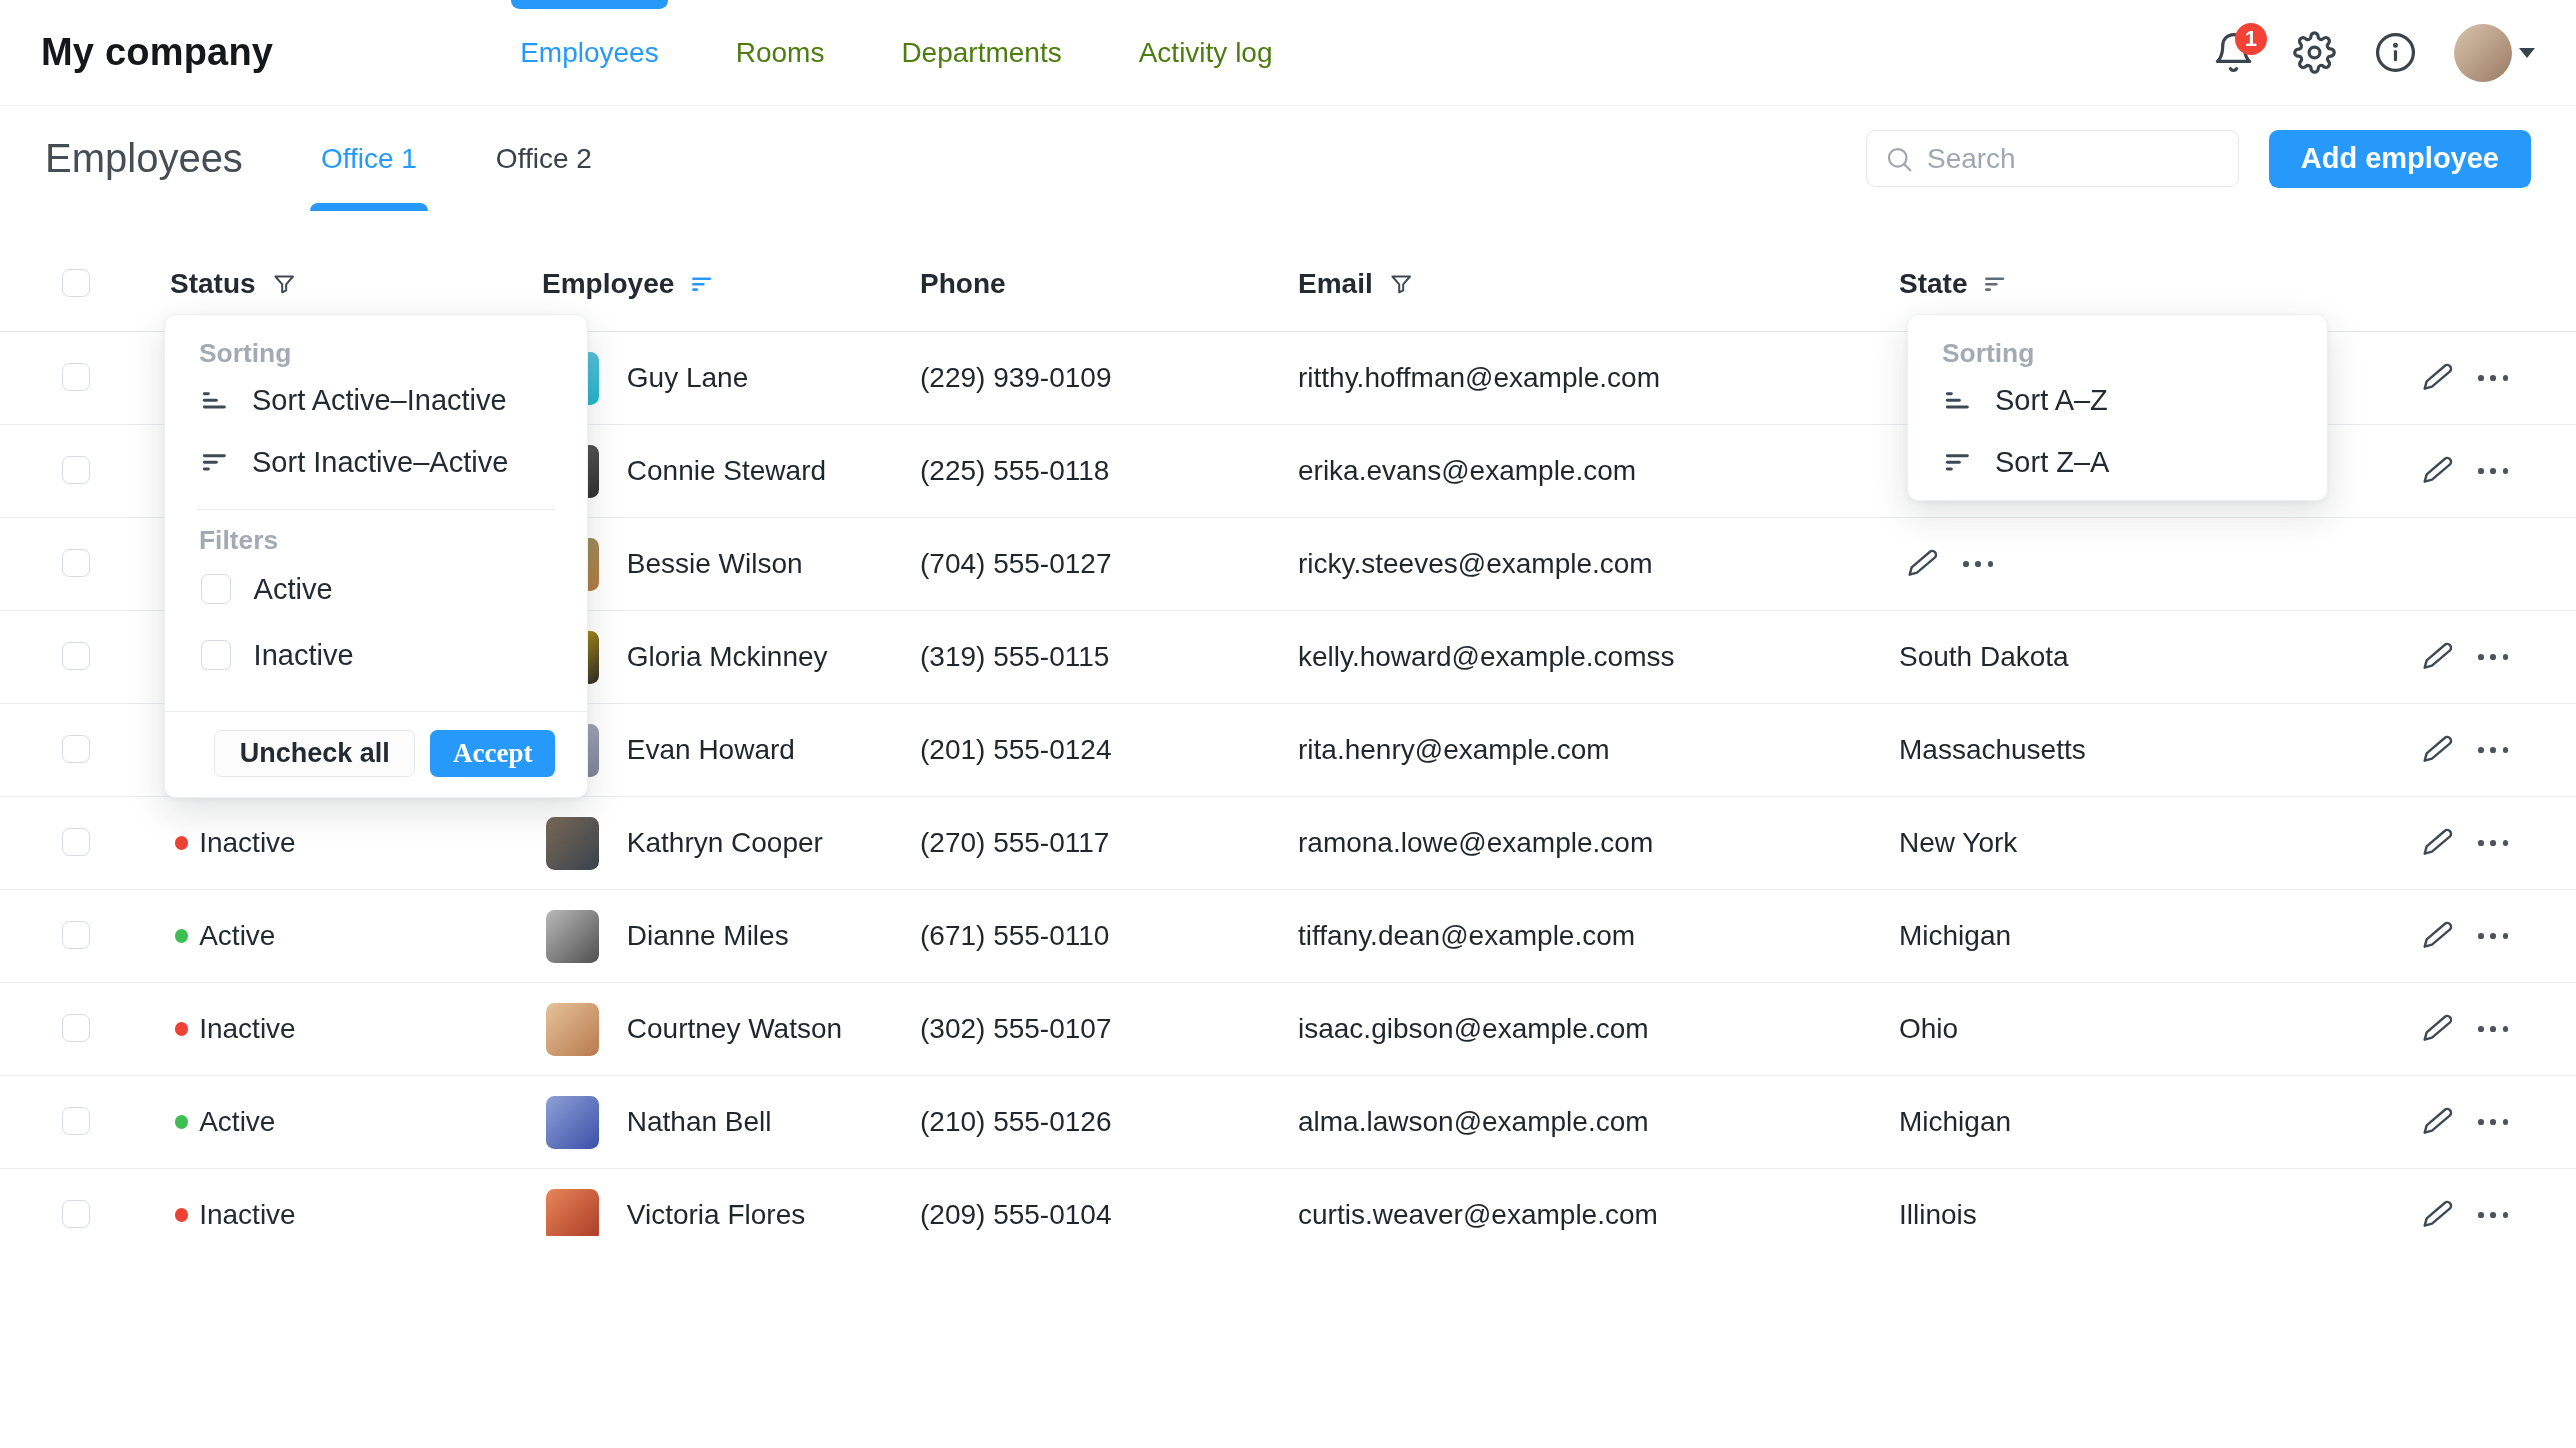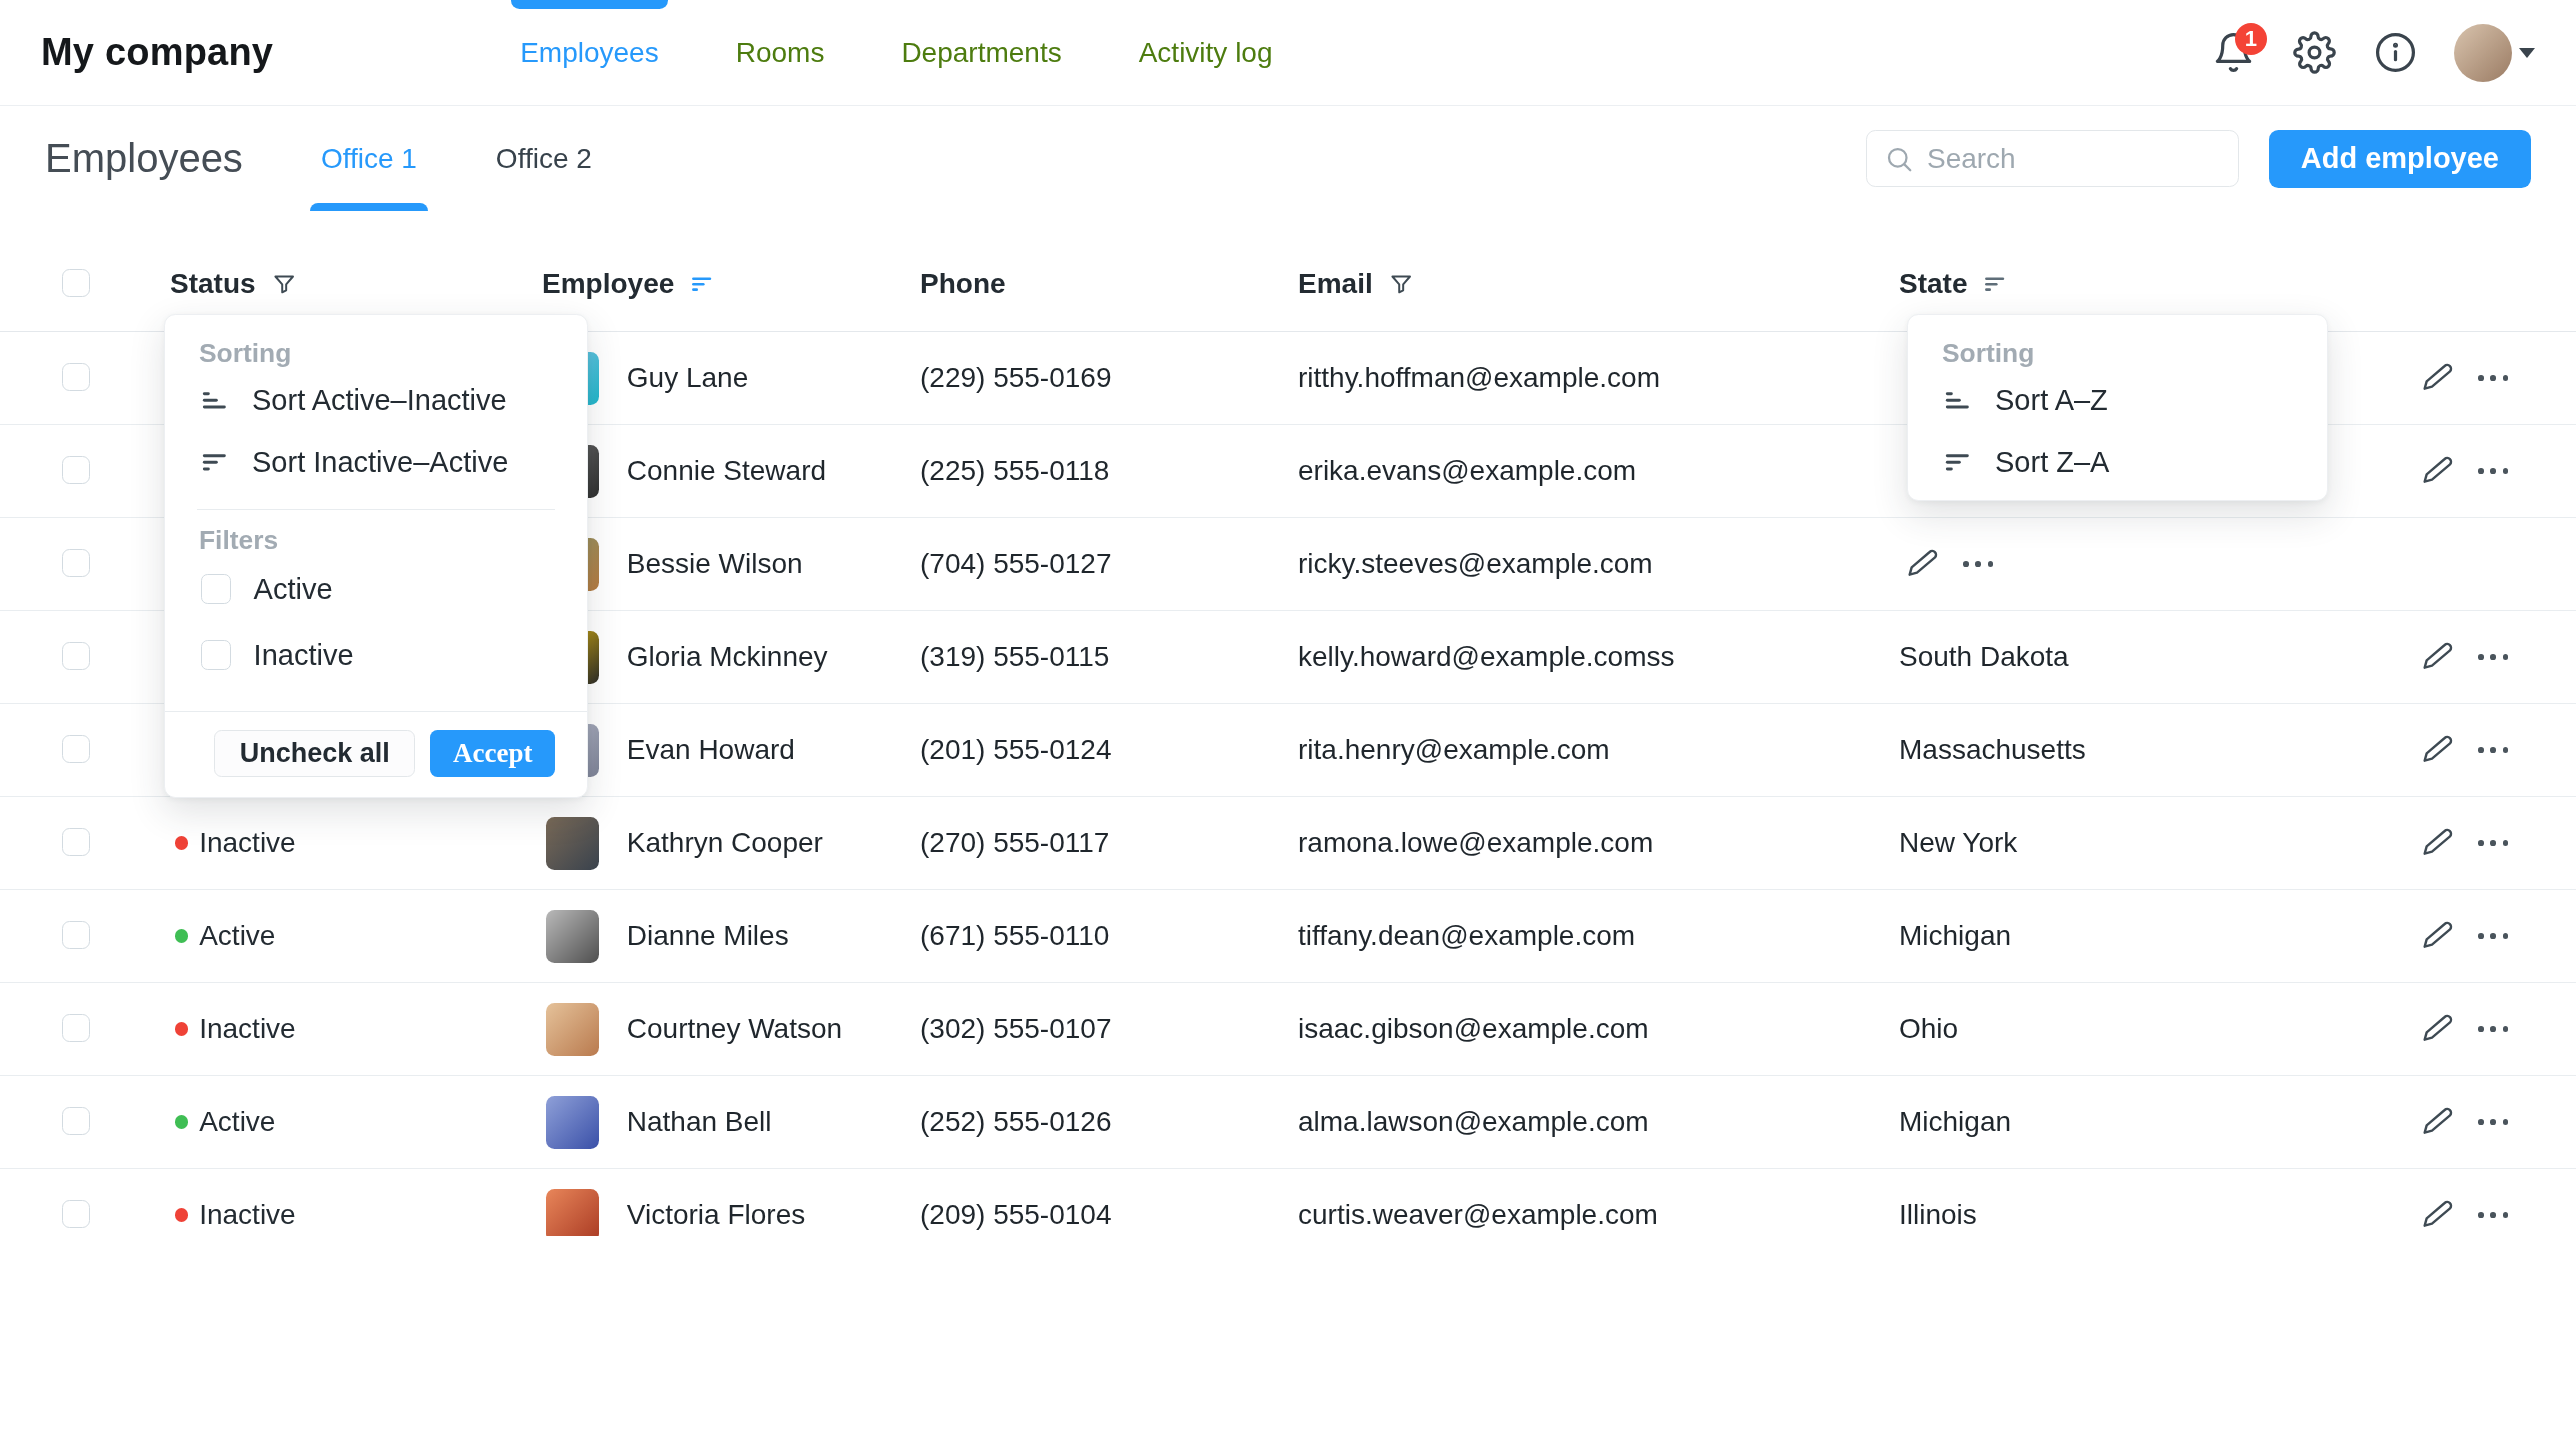--- a/index.html
+++ b/index.html
@@ -226,21 +226,21 @@
     <div class="trow grid-row">
       <div><span class="checkbox"></span></div>
       <div class="c-status" style="visibility: hidden;">
         <span class="dot"></span>
         <span class="status-label"></span>
       </div>
       <div class="c-emp">
         <span class="avatar" style="background: linear-gradient(135deg, rgb(127, 199, 232), rgb(31, 181, 201));"></span>
         <span class="emp-name">Guy Lane</span>
       </div>
-      <div class="c-phone">(229) 555-0169</div>
+      <div class="c-phone">(229) 939-0109</div>
       <div class="c-email">ritthy.hoffman@example.com</div>
       <div class="c-state"></div>
       <div class="c-actions">
         <span>
           <svg width="32" height="32" viewBox="0 0 24 24" fill="none" stroke="#3E4A53" stroke-width="1.8" stroke-linecap="round" stroke-linejoin="round">
             <path d="M17 3a2.83 2.83 0 0 1 4 4L7.5 18.5 2 20l1.5-5.5L17 3z"></path>
           </svg>
         </span>
         <span class="dots">
             <i></i>
@@ -441,21 +441,21 @@
     <div class="trow grid-row">
       <div><span class="checkbox"></span></div>
       <div class="c-status">
         <span class="dot" style="background: rgb(63, 190, 84);"></span>
         <span class="status-label">Active</span>
       </div>
       <div class="c-emp">
         <span class="avatar" style="background: linear-gradient(135deg, rgb(143, 160, 216), rgb(58, 80, 168));"></span>
         <span class="emp-name">Nathan Bell</span>
       </div>
-      <div class="c-phone">(252) 555-0126</div>
+      <div class="c-phone">(210) 555-0126</div>
       <div class="c-email">alma.lawson@example.com</div>
       <div class="c-state">Michigan</div>
       <div class="c-actions">
         <span>
           <svg width="32" height="32" viewBox="0 0 24 24" fill="none" stroke="#3E4A53" stroke-width="1.8" stroke-linecap="round" stroke-linejoin="round">
             <path d="M17 3a2.83 2.83 0 0 1 4 4L7.5 18.5 2 20l1.5-5.5L17 3z"></path>
           </svg>
         </span>
         <span class="dots">
             <i></i>

